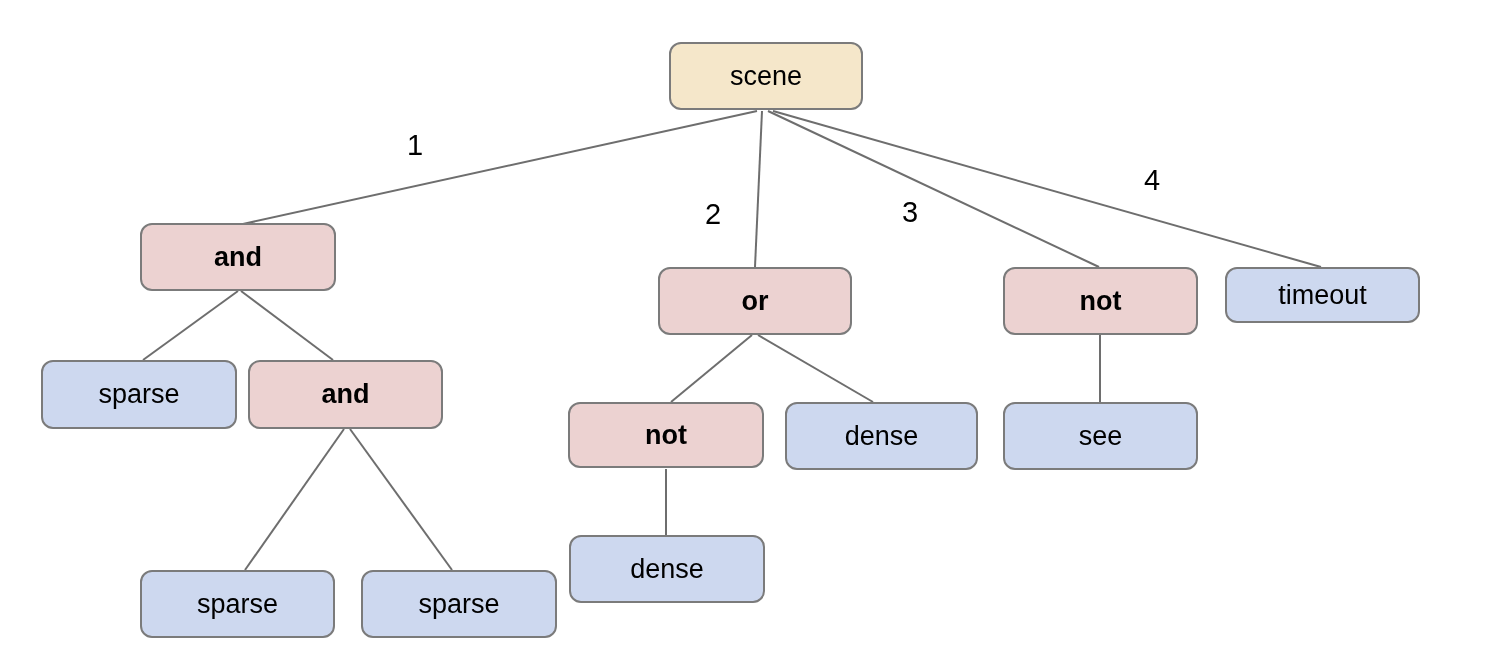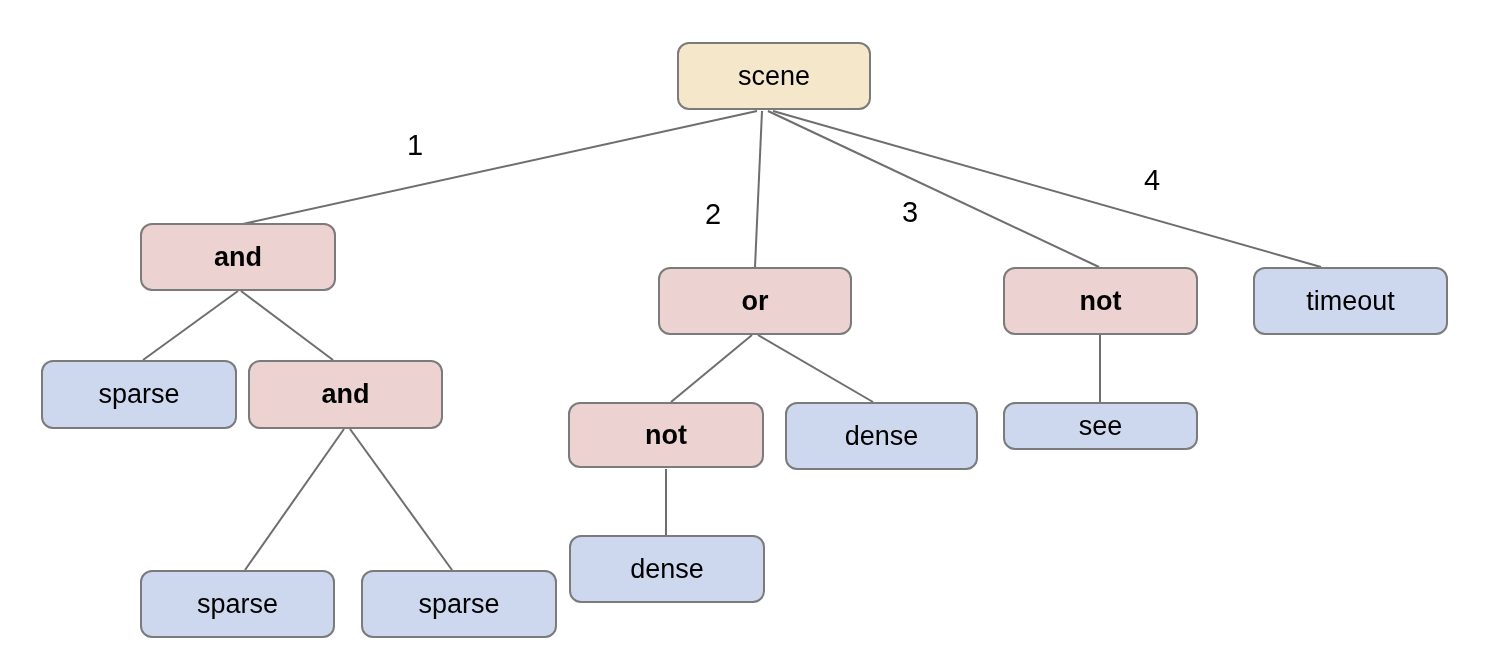--- a/index.html
+++ b/index.html
@@ -76,37 +76,37 @@
     <line class="edge" x1="758" y1="335" x2="873" y2="402"></line>
     <line class="edge" x1="666" y1="469" x2="666" y2="535"></line>
     <line class="edge" x1="1100" y1="335" x2="1100" y2="402"></line>
   </svg>
 
   <div class="edge-label" style="left:415px; top:145px;">1</div>
   <div class="edge-label" style="left:713px; top:214px;">2</div>
   <div class="edge-label" style="left:910px; top:212px;">3</div>
   <div class="edge-label" style="left:1152px; top:180px;">4</div>
 
-  <div class="node root" style="left:669px; top:42px; width:194px; height:68px;margin-left:8px;">
+  <div class="node root" style="left:669px; top:42px; width:194px; height:68px;">
     <span>scene</span>
   </div>
 
   <div class="node op" style="left:140px; top:223px; width:196px; height:68px;">
     <span>and</span>
   </div>
 
   <div class="node op" style="left:658px; top:267px; width:194px; height:68px;text-align:right;">
     <span>or</span>
   </div>
 
   <div class="node op" style="left:1003px; top:267px; width:195px; height:68px;">
     <span>not</span>
   </div>
 
-  <div class="node leaf" style="left:1225px; top:267px; width:195px; height:68px;margin-left:28px;">
+  <div class="node leaf" style="left:1225px; top:267px; width:195px; height:56px;">
     <span>timeout</span>
   </div>
 
   <div class="node leaf" style="left:41px; top:360px; width:196px; height:69px;">
     <span>sparse</span>
   </div>
 
   <div class="node op" style="left:248px; top:360px; width:195px; height:69px;">
     <span>and</span>
   </div>
@@ -124,17 +124,17 @@
   </div>
 
   <div class="node leaf" style="left:785px; top:402px; width:193px; height:68px;">
     <span>dense</span>
   </div>
 
   <div class="node leaf" style="left:569px; top:535px; width:196px; height:68px;">
     <span>dense</span>
   </div>
 
-  <div class="node leaf" style="left:1003px; top:402px; width:195px; height:48px;">
+  <div class="node leaf" style="left:1003px; top:402px; width:195px; height:68px;">
     <span>see</span>
   </div>
 
 </div>
 
 </body></html>

